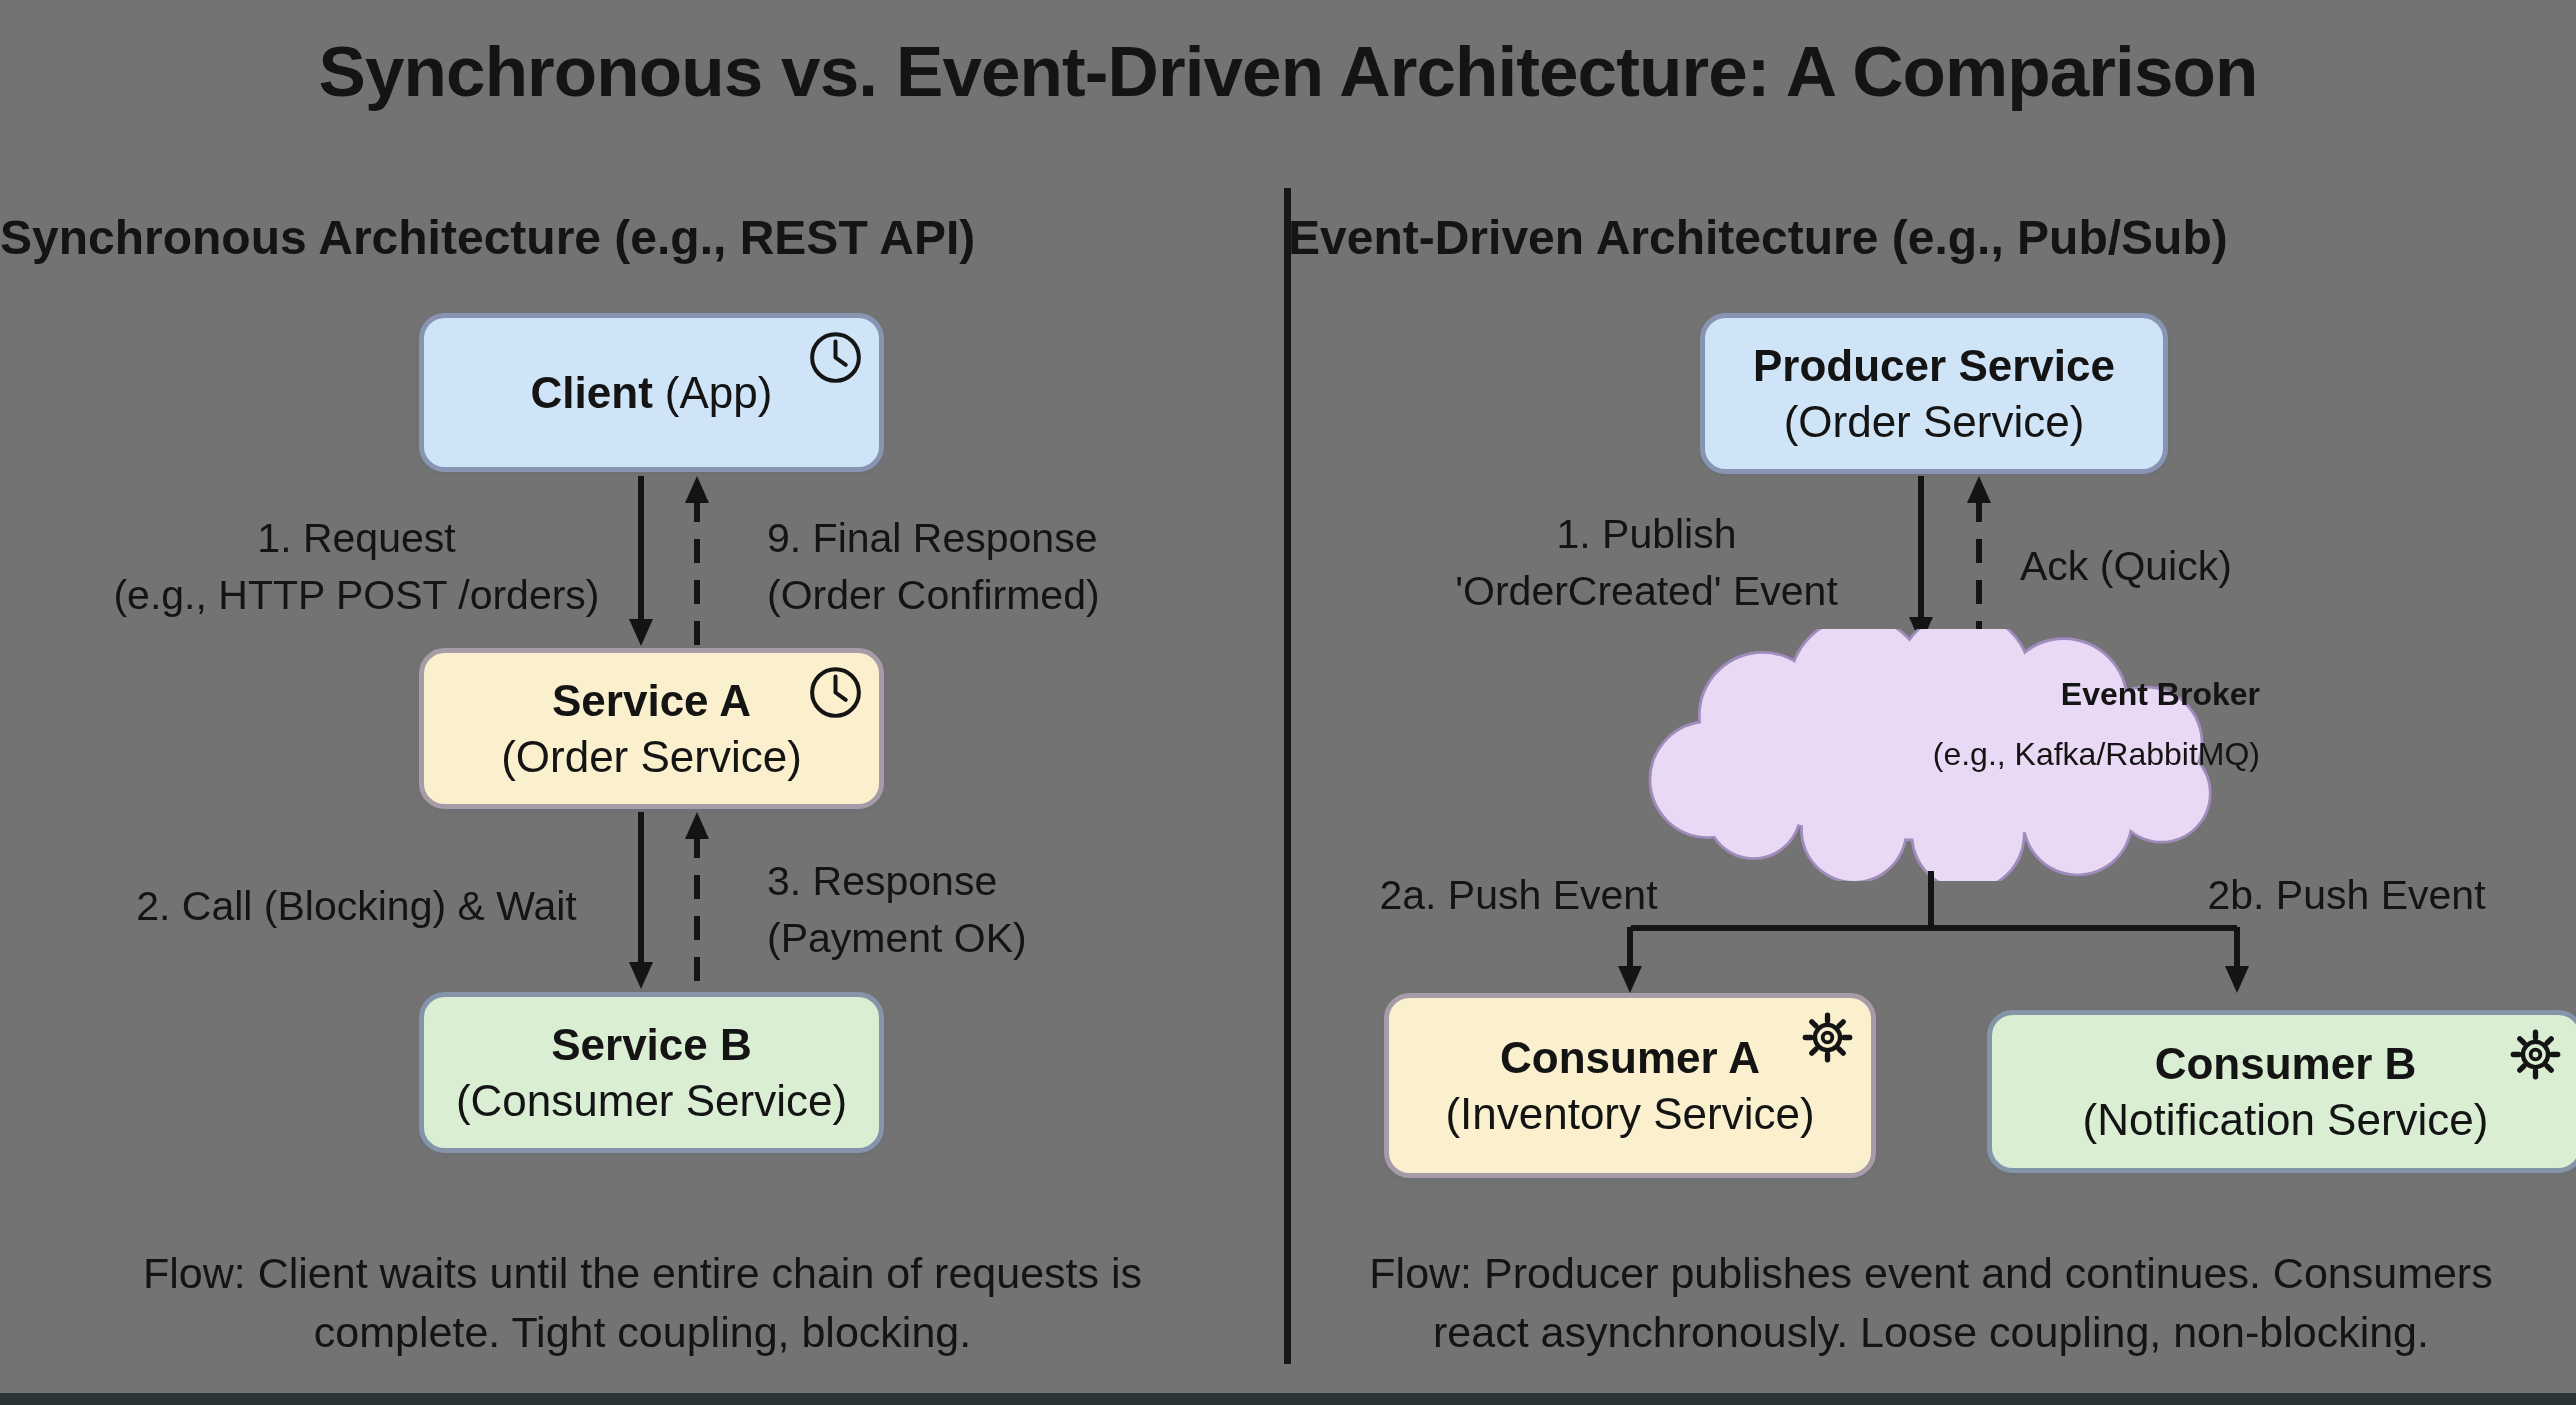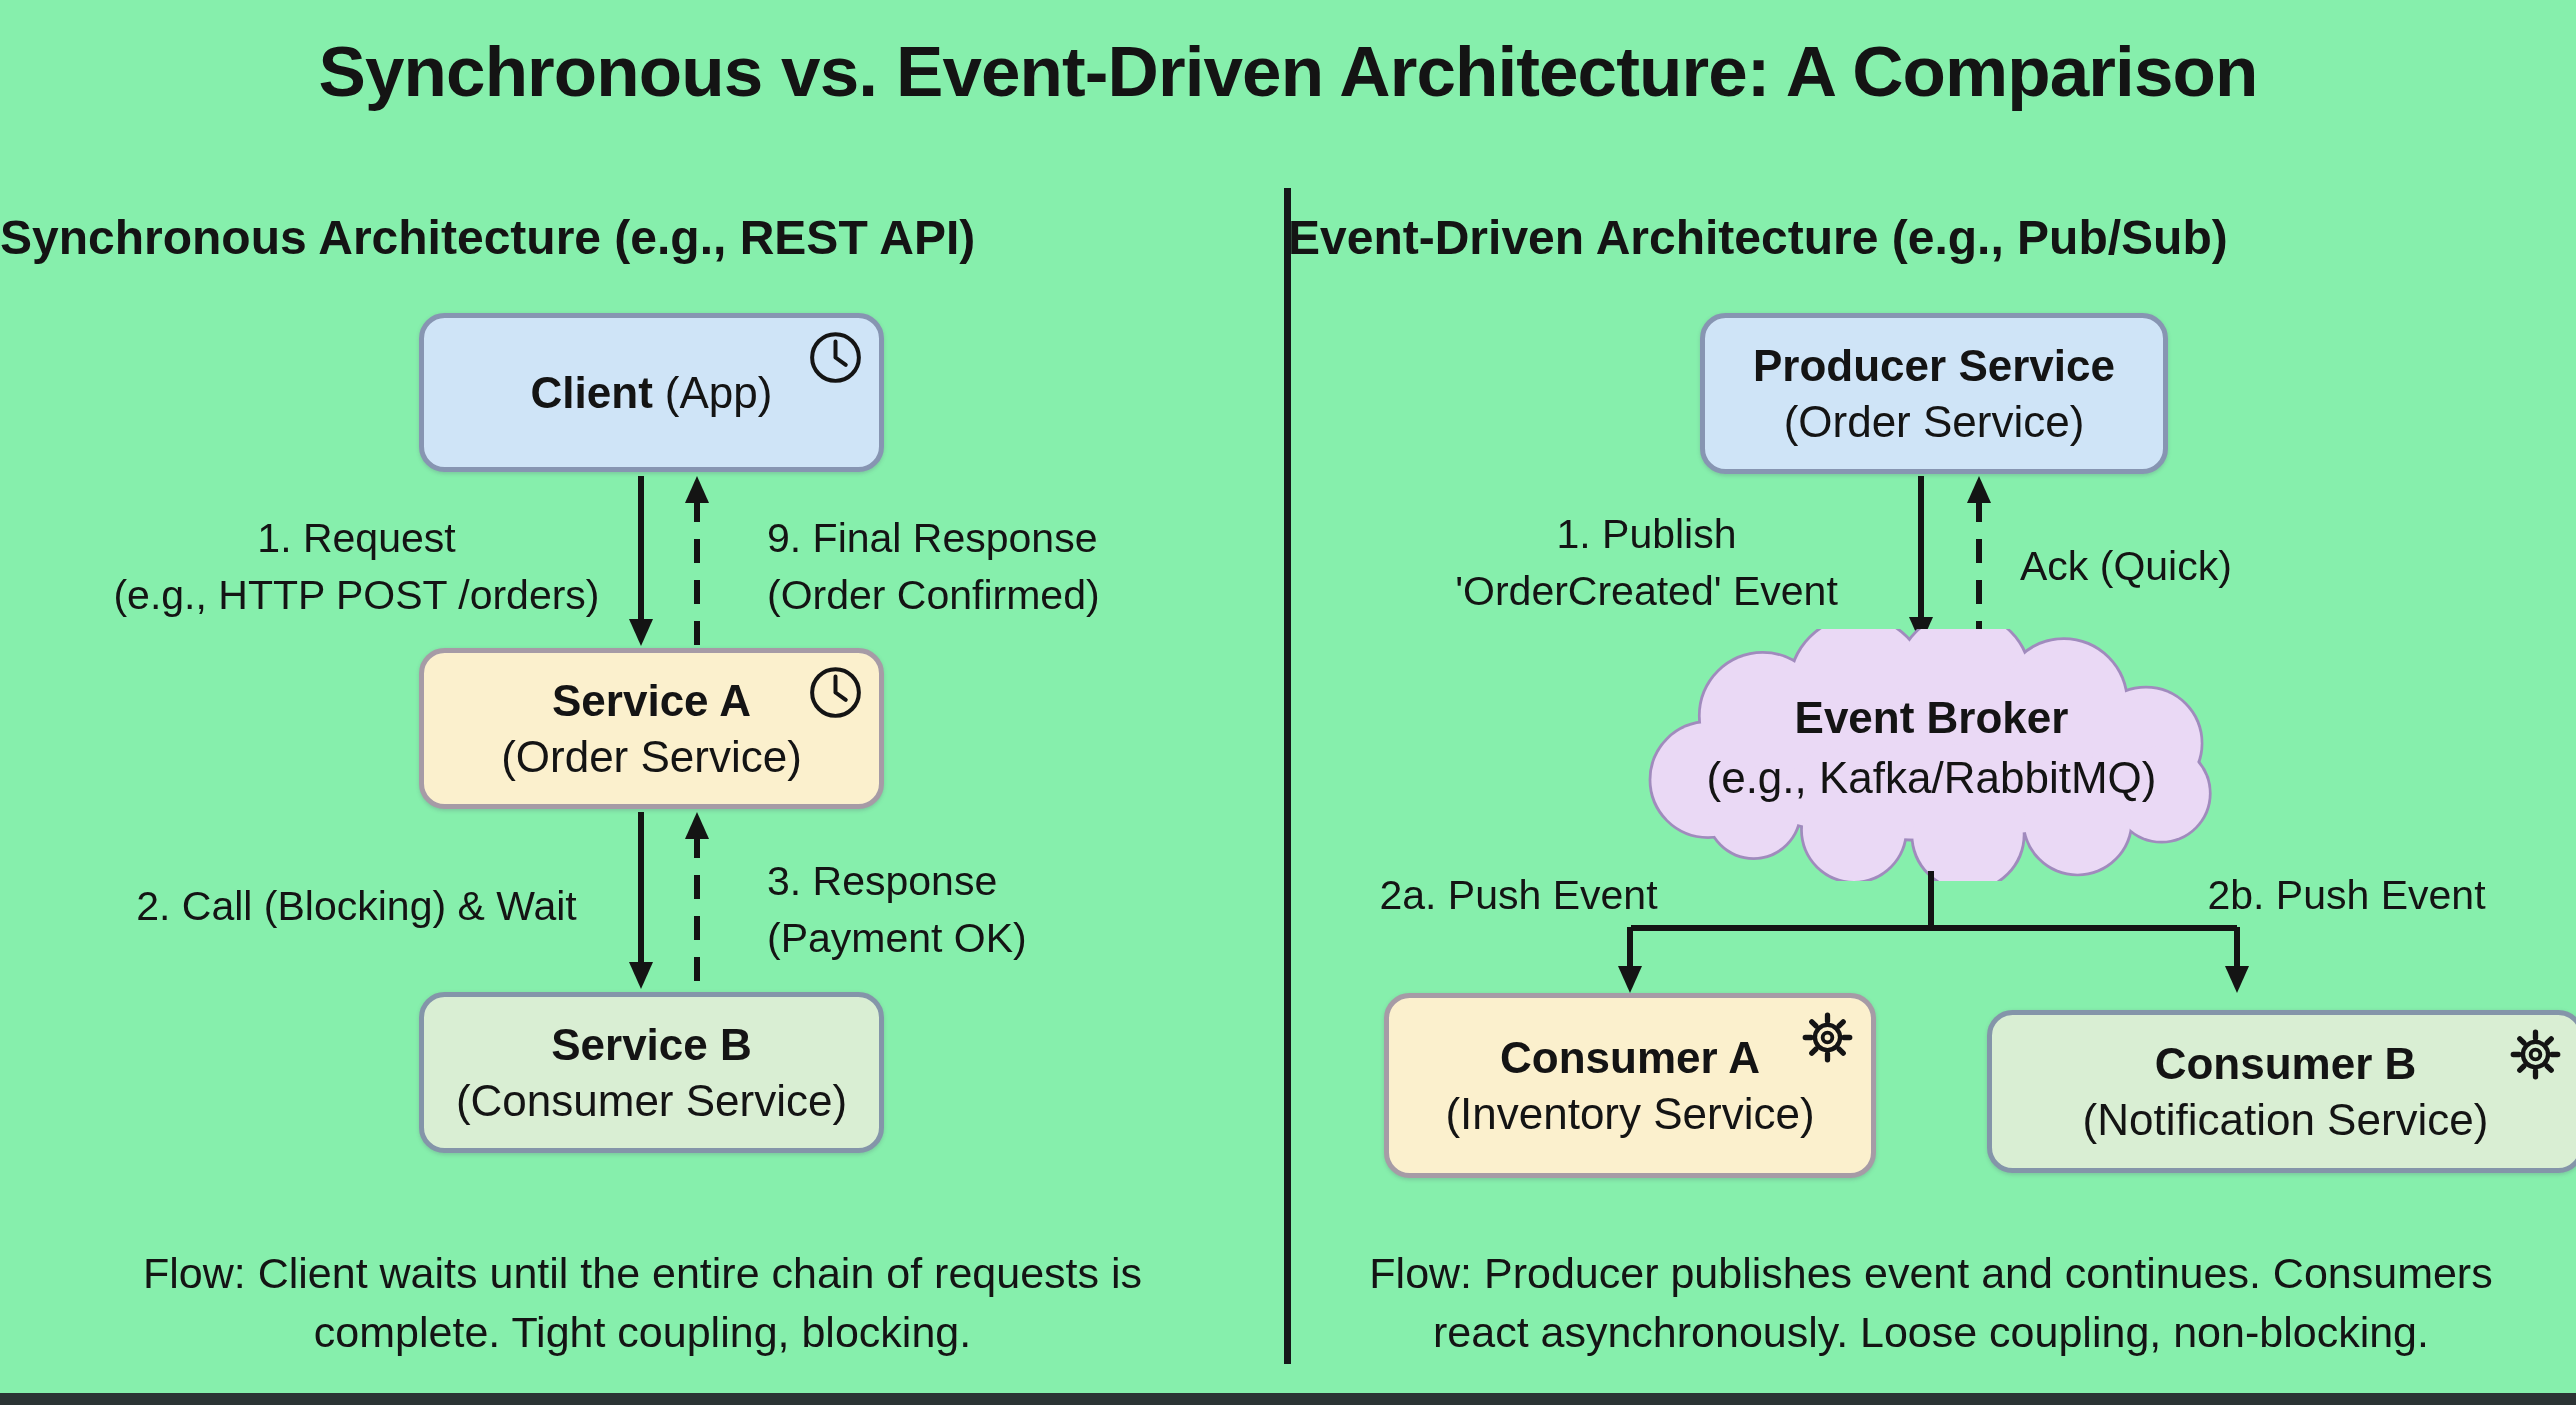--- a/index.html
+++ b/index.html
@@ -1,17 +1,17 @@
 <!DOCTYPE html>
 <html style="font-size:14.6px"><head>
 <meta charset="utf-8">
 <style>
   html,body{margin:0;padding:0;}
   body{background:#f7f6f3;font-family:"Liberation Sans","DejaVu Sans",sans-serif;color:#141414;}
-  .stage{position:relative;width:2576px;height:1405px;background:#86efac;overflow:hidden;}
+  .stage{position:relative;width:2576px;height:1405px;background:#737373;overflow:hidden;}
 
   .title{position:absolute;left:0;top:31px;width:2576px;text-align:center;
          font-size:71px;font-weight:bold;letter-spacing:-0.9px;}
   .panel-heading{position:absolute;top:210px;width:1288px;text-align:left;
          font-size:48px;font-weight:bold;}
   .ph-left{left:0;}
   .ph-right{left:1288px;}
 
   .divider{position:absolute;left:1284px;top:188px;width:7.3px;height:1176px;background:#15181a;}
   .footer-bar{position:absolute;left:0;top:1393px;width:2576px;height:12px;background:#2b3334;}
@@ -37,22 +37,22 @@
   .down .head{bottom:0;border-top:27.4px solid #141414;}
   .up .head{top:0;border-bottom:27.4px solid #141414;}
 
   .hline{position:absolute;height:6.4px;background:#141414;}
   .vline{position:absolute;width:6.4px;background:#141414;}
 
   .elabel{position:absolute;font-size:41px;line-height:57px;white-space:pre-line;text-align:center;}
   .elabel.al{text-align:left;}
 
   .cloud-svg{position:absolute;left:1603px;top:629px;width:657px;height:252px;}
-  .cloud-text{position:absolute;left:1603px;top:688px;width:657px;text-align:center;
-              font-size:44px;line-height:60px;}
+  .cloud-text{position:absolute;left:1603px;top:664px;width:657px;text-align:right;
+              font-size:32px;line-height:60px;}
 
   .flow-note{position:absolute;top:1244px;font-size:43px;line-height:59px;
              text-align:center;white-space:pre-line;}
   .fn-left{left:50px;width:1185px;}
   .fn-right{left:1334px;width:1194px;}
 </style>
 </head>
 <body>
 
 <div class="stage">

